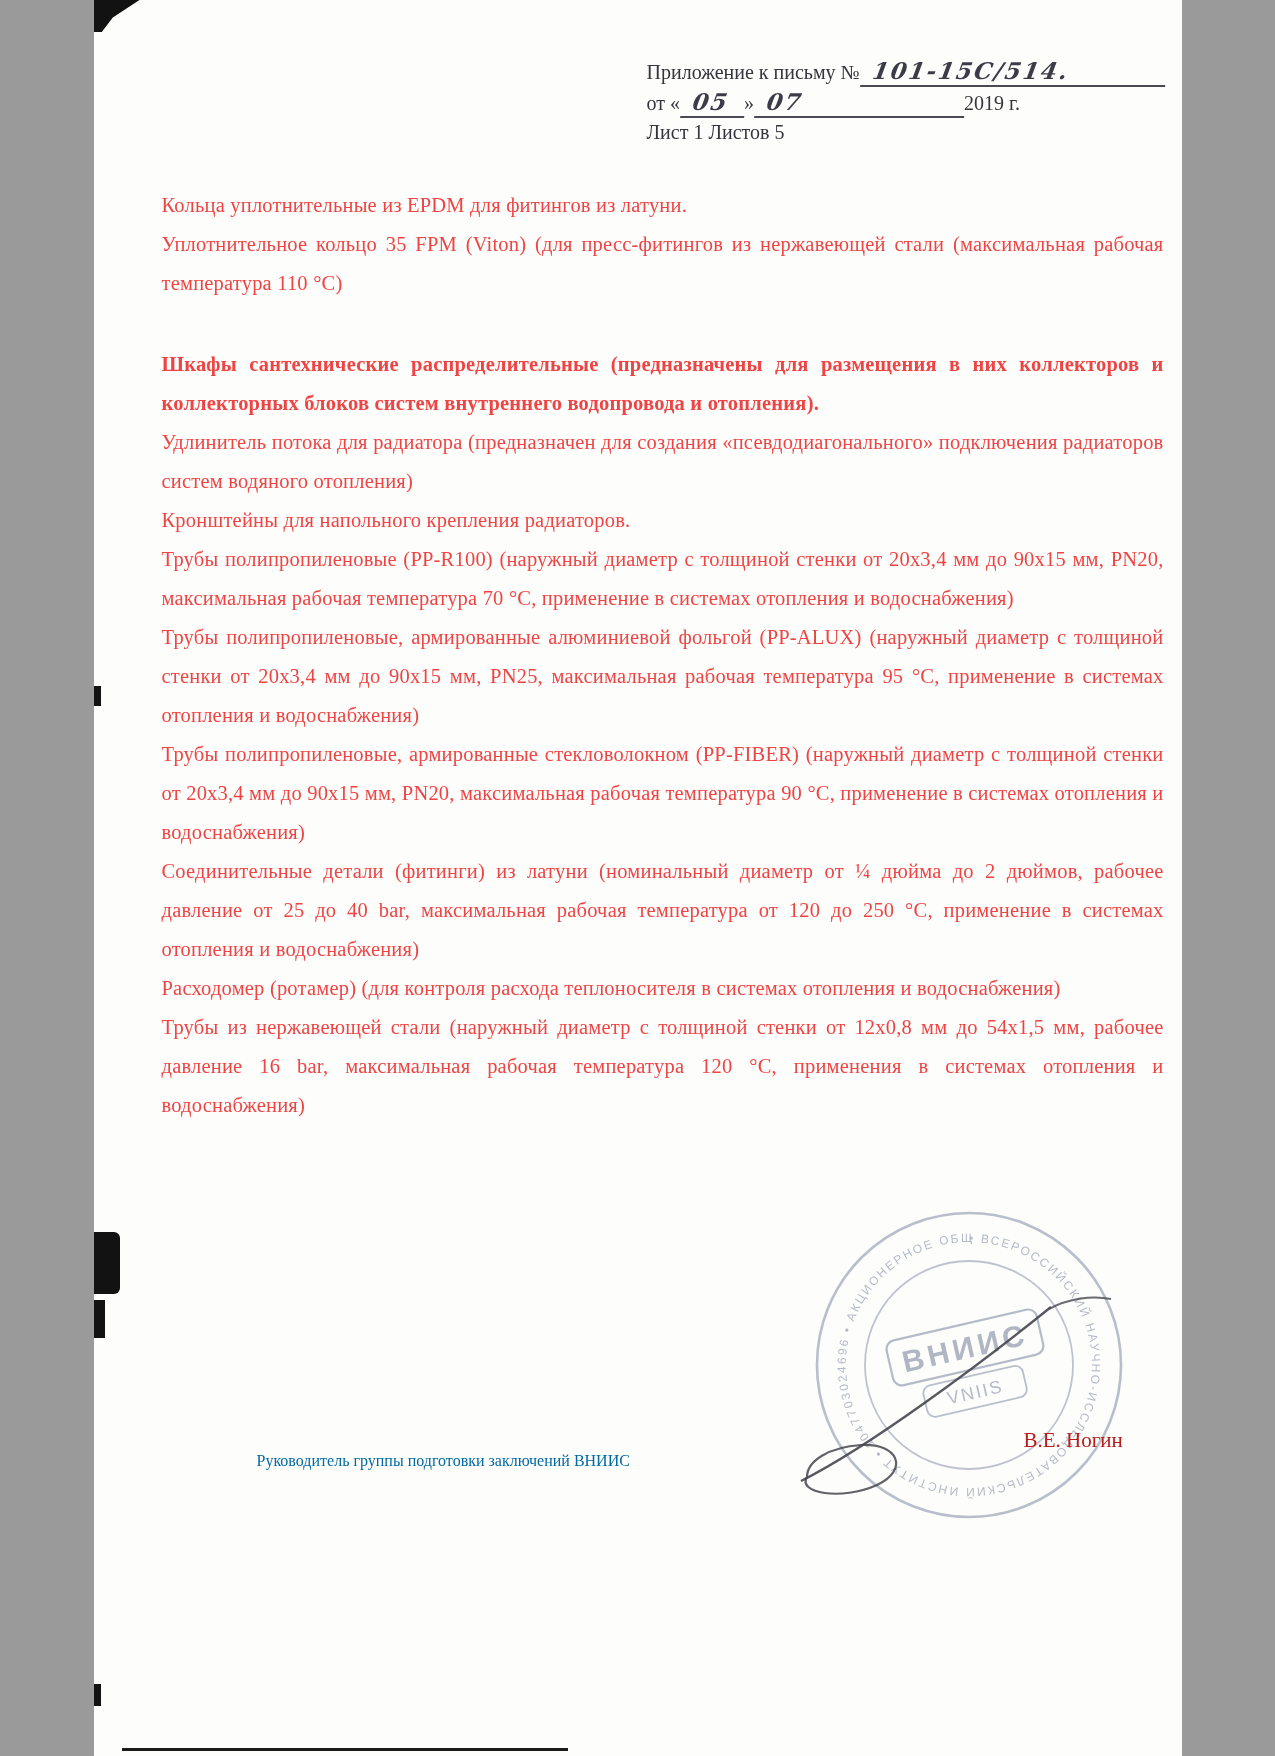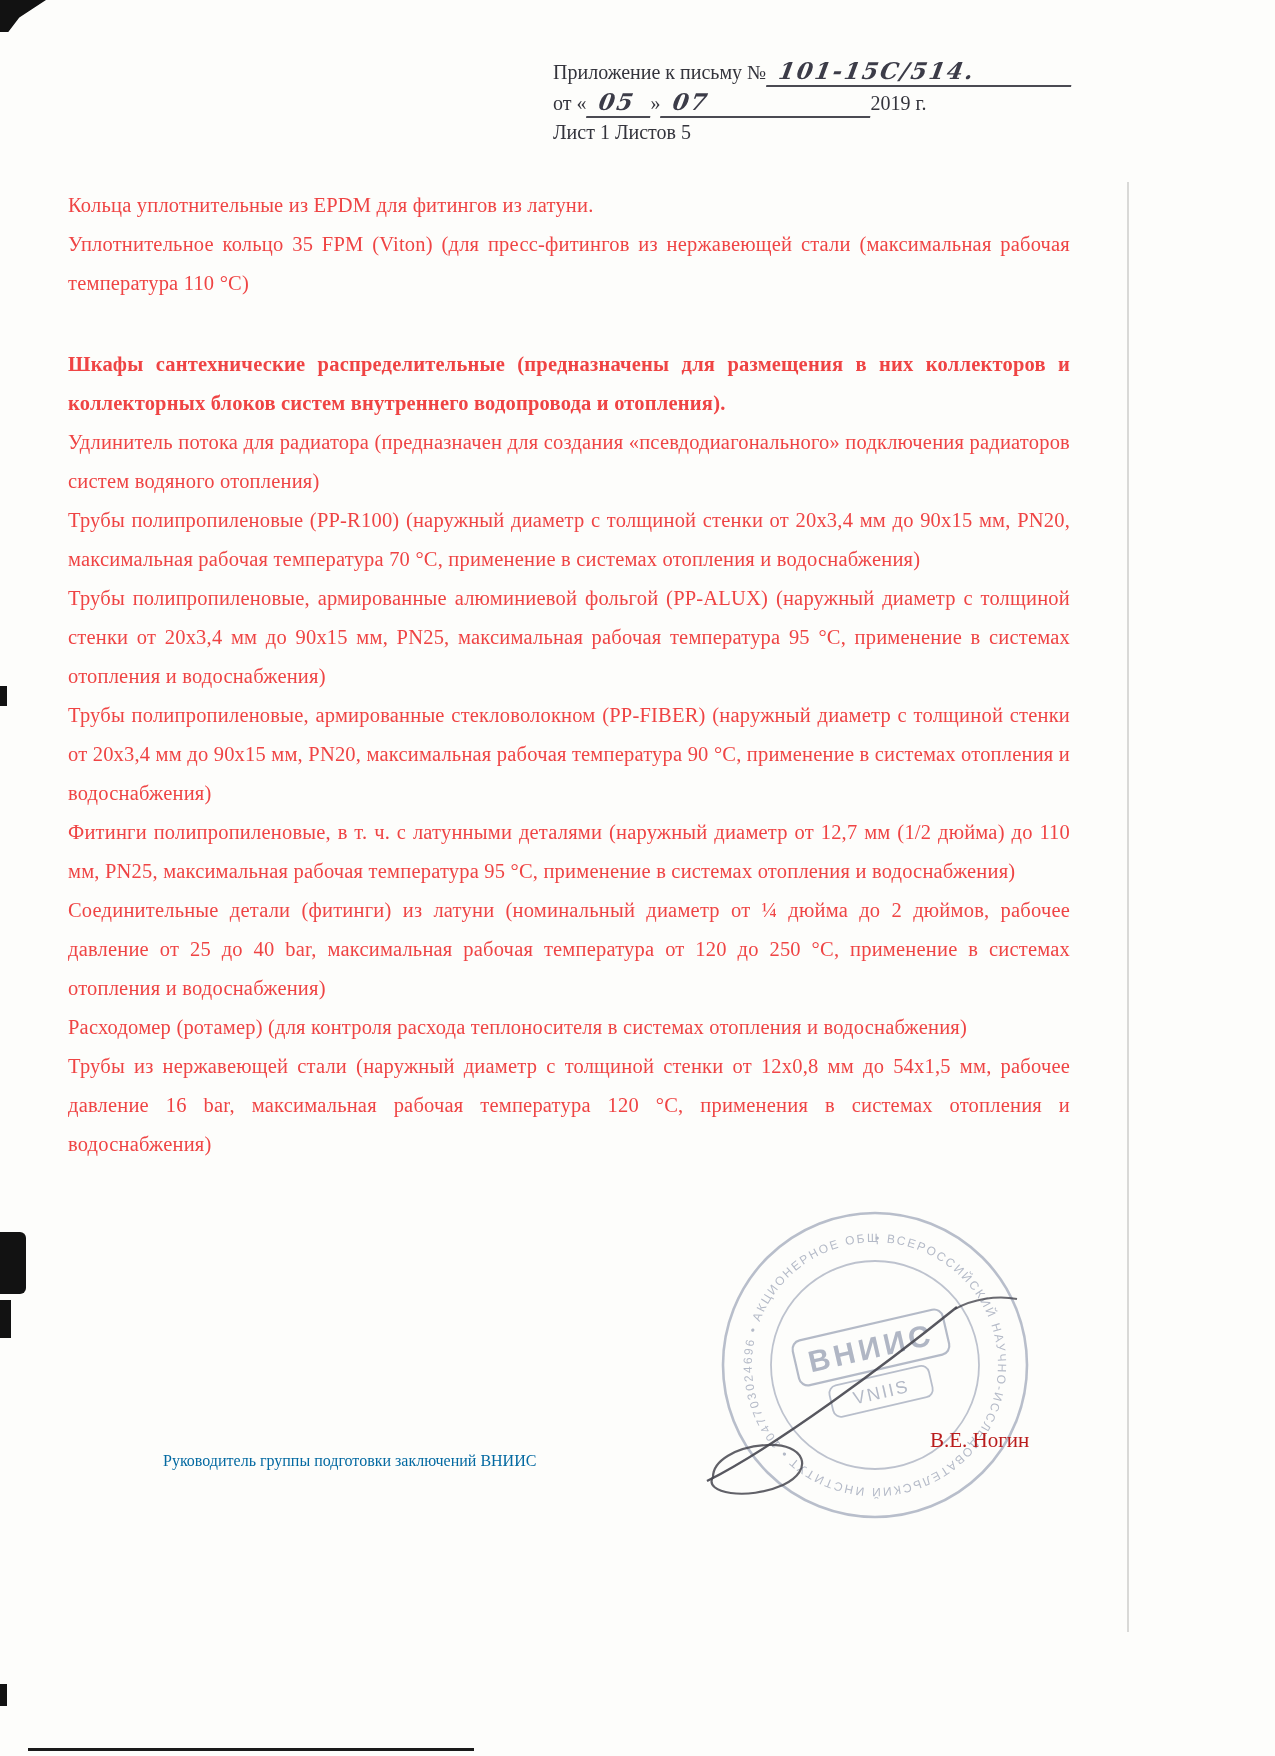--- a/index.html
+++ b/index.html
@@ -1,18 +1,18 @@
 <!DOCTYPE html>
 <html><head>
 <meta charset="utf-8">
 <style>
   * { margin:0; padding:0; box-sizing:border-box; }
   html,body { background:#9a9a9a; }
   .page {
-    position:relative; width:1275px; height:1756px; margin:0 auto;
+    position:relative; width:1088px; height:1756px; margin:0 auto;
     background:#fdfdfb; overflow:hidden;
     font-family:"Liberation Serif","DejaVu Serif",serif;
     color:#2f2f36;
   }
 
   
   .header { position:absolute; left:553px; top:56px; width:518px; font-size:20px; color:#34343c; }
   .h-row { display:flex; align-items:flex-end; white-space:nowrap; line-height:29px; }
   .uline { display:inline-block; border-bottom:2px solid #4a4a52; }
   .uline.grow { flex:1 1 auto; }
@@ -73,24 +73,24 @@
     <div class="h-row">
       <span>Лист 1 Листов 5</span>
     </div>
   </div>
 
   <div class="bodytext">
     <p class="para">Кольца уплотнительные из EPDM для фитингов из латуни.</p>
     <p class="para">Уплотнительное кольцо 35 FPM (Viton) (для пресс-фитингов из нержавеющей стали (максимальная рабочая температура 110 °С)</p>
     <p class="para gap-top">Шкафы сантехнические распределительные (предназначены для размещения в них коллекторов и коллекторных блоков систем внутреннего водопровода и отопления).</p>
     <p class="para">Удлинитель потока для радиатора (предназначен для создания «псевдодиагонального» подключения радиаторов систем водяного отопления)</p>
+    <p class="para">Кронштейны для напольного крепления радиаторов.</p>
     <p class="para">Трубы полипропиленовые (PP-R100) (наружный диаметр с толщиной стенки от 20х3,4 мм до 90х15 мм, PN20, максимальная рабочая температура 70 °С, применение в системах отопления и водоснабжения)</p>
     <p class="para">Трубы полипропиленовые, армированные алюминиевой фольгой (PP-ALUX) (наружный диаметр с толщиной стенки от 20х3,4 мм до 90х15 мм, PN25, максимальная рабочая температура 95 °С, применение в системах отопления и водоснабжения)</p>
     <p class="para">Трубы полипропиленовые, армированные стекловолокном (PP-FIBER) (наружный диаметр с толщиной стенки от 20х3,4 мм до 90х15 мм, PN20, максимальная рабочая температура 90 °С, применение в системах отопления и водоснабжения)</p>
-    <p class="para">Фитинги полипропиленовые, в т. ч. с латунными деталями (наружный диаметр от 12,7 мм (1/2 дюйма) до 110 мм, PN25, максимальная рабочая температура 95 °С, применение в системах отопления и водоснабжения)</p>
     <p class="para">Соединительные детали (фитинги) из латуни (номинальный диаметр от ¼ дюйма до 2 дюймов, рабочее давление от 25 до 40 bar, максимальная рабочая температура от 120 до 250 °С, применение в системах отопления и водоснабжения)</p>
     <p class="para">Расходомер (ротамер) (для контроля расхода теплоносителя в системах отопления и водоснабжения)</p>
     <p class="para">Трубы из нержавеющей стали (наружный диаметр с толщиной стенки от 12х0,8 мм до 54х1,5 мм, рабочее давление 16 bar, максимальная рабочая температура 120 °С, применения в системах отопления и водоснабжения)</p>
   </div>
 
   <svg class="stamp-svg" viewBox="0 0 374 374" xmlns="http://www.w3.org/2000/svg">
     <defs>
       <path id="ringPath" d="M 187,64 A 123,123 0 1,1 186.9,64" fill="none"></path>
     </defs>
     <circle cx="187" cy="187" r="152" fill="none" stroke="#99a1b4" stroke-width="2.6" opacity="0.8"></circle>

